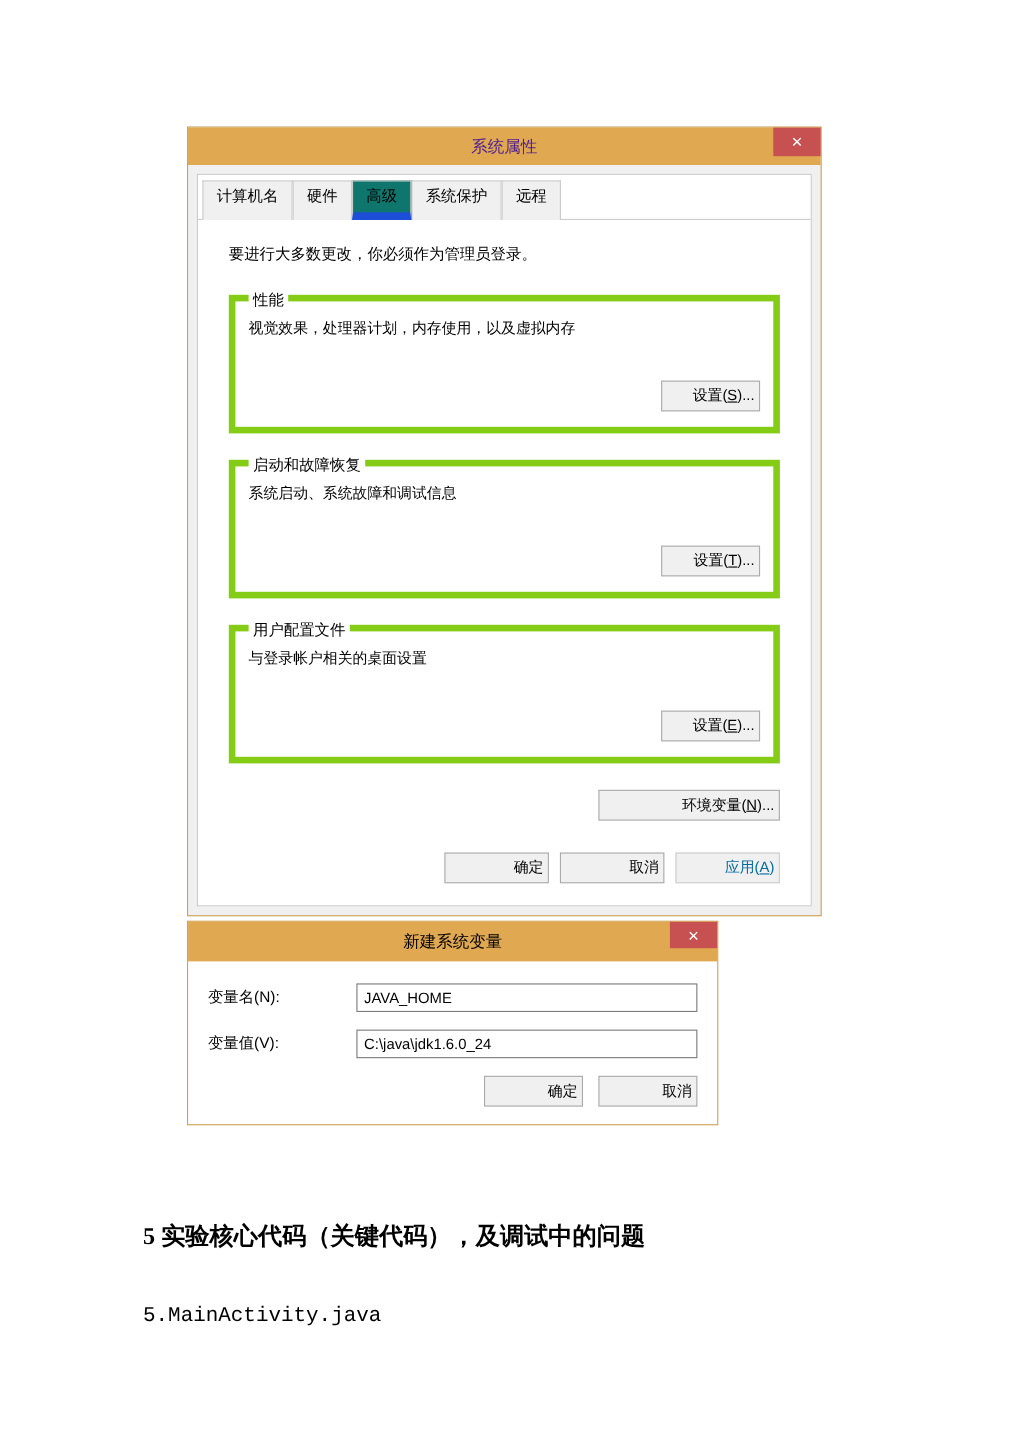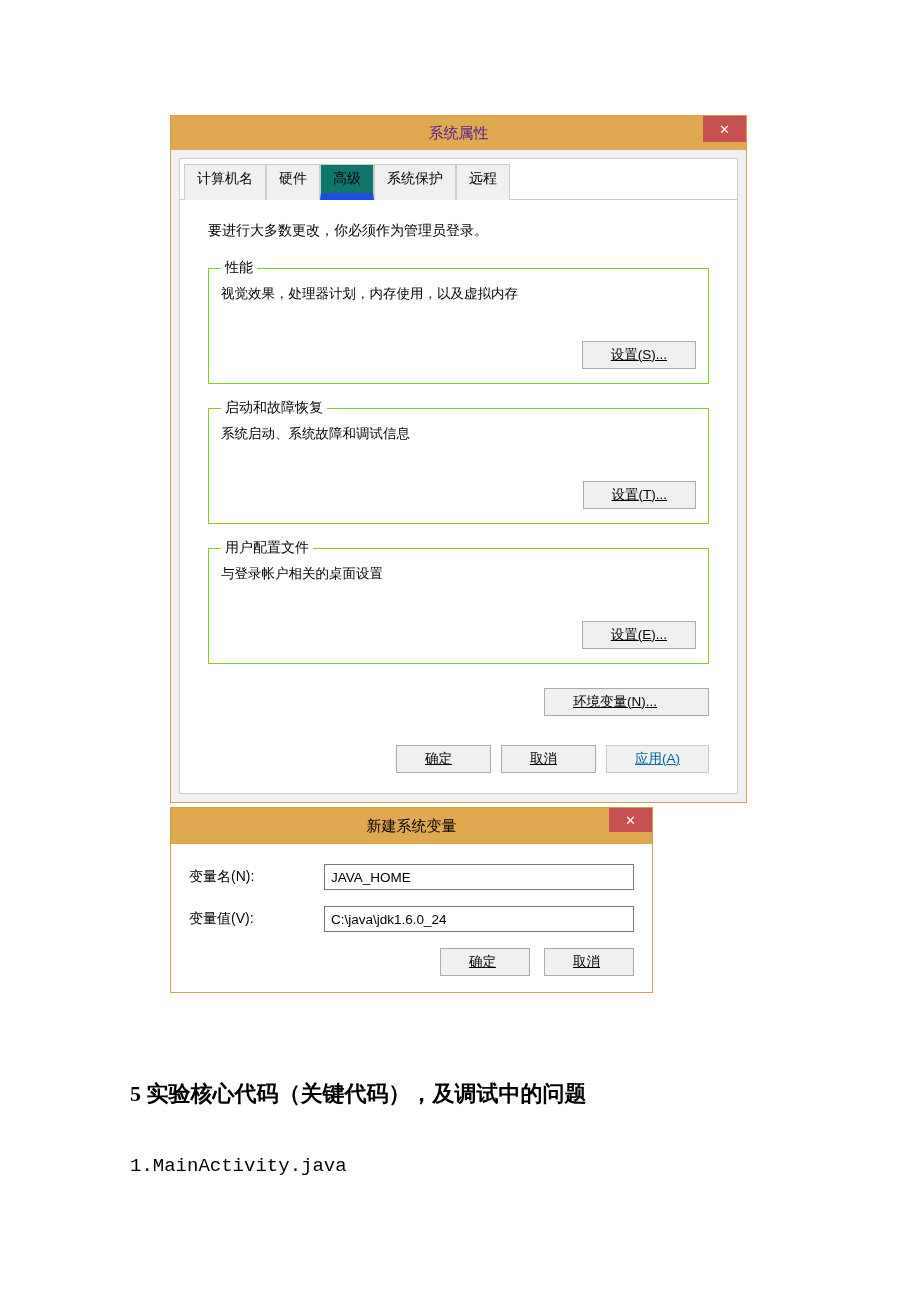--- a/index.html
+++ b/index.html
@@ -82,21 +82,21 @@
 .tab-content {
   padding: 22px 28px 16px 28px;
 }
 
 .info-line {
   font-size: 14px;
   margin-bottom: 28px;
 }
 
 .fieldset {
-  border: 1px solid #84cc16;
+  border: 6px solid #84cc16;
   margin-bottom: 24px;
   padding: 0 12px 14px 12px;
   position: relative;
 }
 .fieldset .legend {
   position: relative;
   top: -10px;
   background: #fff;
   display: inline-block;
   padding: 0 4px;
@@ -109,27 +109,26 @@
 }
 .fieldset .btn-row {
   text-align: right;
 }
 
 .winbtn {
   display: inline-block;
   min-width: 90px;
   height: 28px;
   line-height: 26px;
-  text-align: left;
+  text-align: right;
   background: #f0f0f0;
   border: 1px solid #aaa;
   font-size: 13.5px;
   cursor: pointer;
-  padding: 0 28px;
-  text-decoration: underline;
+  padding: 0 4px;
 }
 .winbtn .ul { text-decoration: underline; }
 .winbtn.disabled { color: #0369a1; cursor: default; border-color:#ccc;}
 
 .env-row {
   text-align: right;
   margin: 8px 0 29px 0;
 }
 .env-row .winbtn { min-width: 165px; }
 
@@ -294,16 +293,16 @@
       </div>
       <div class="dialog2-btns">
         <span class="winbtn">确定</span>
         <span class="winbtn">取消</span>
       </div>
     </div>
   </div>
 
   <div class="doc-section">
     <div class="doc-heading">5 实验核心代码（关键代码），及调试中的问题</div>
-    <div class="doc-line">1.MainActivity.java</div>
+    <div class="doc-line">5.MainActivity.java</div>
   </div>
 
 </div>
 
 </body></html>

